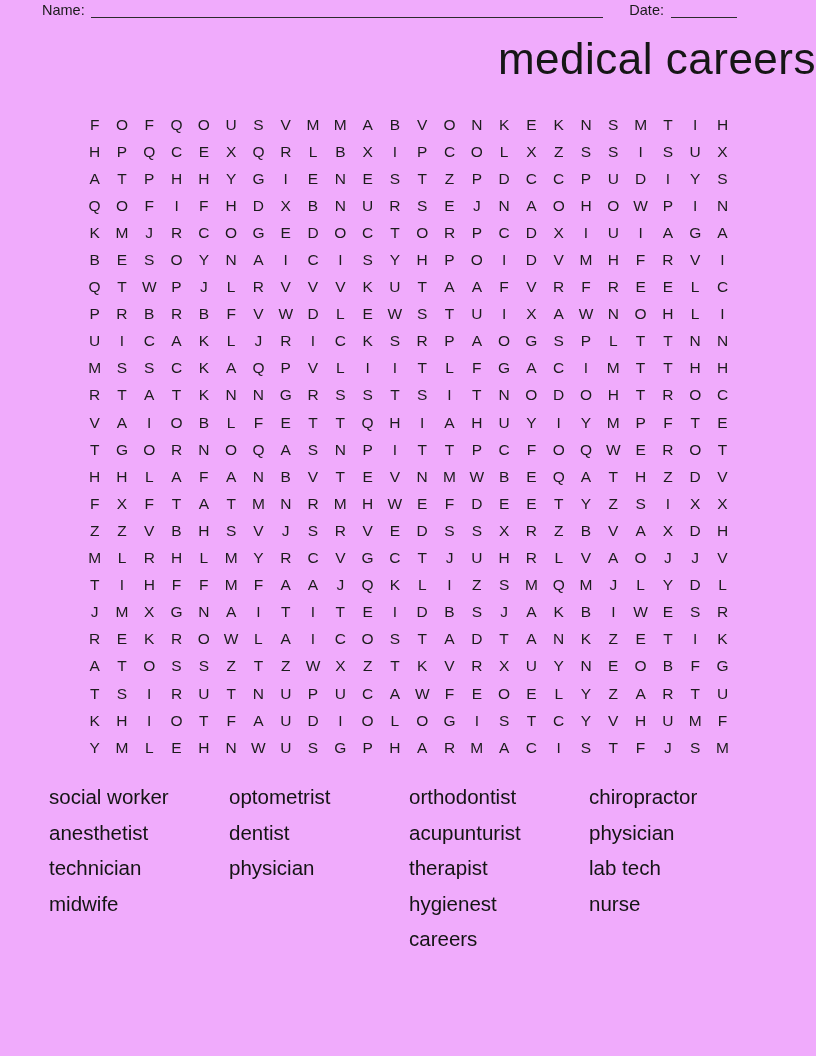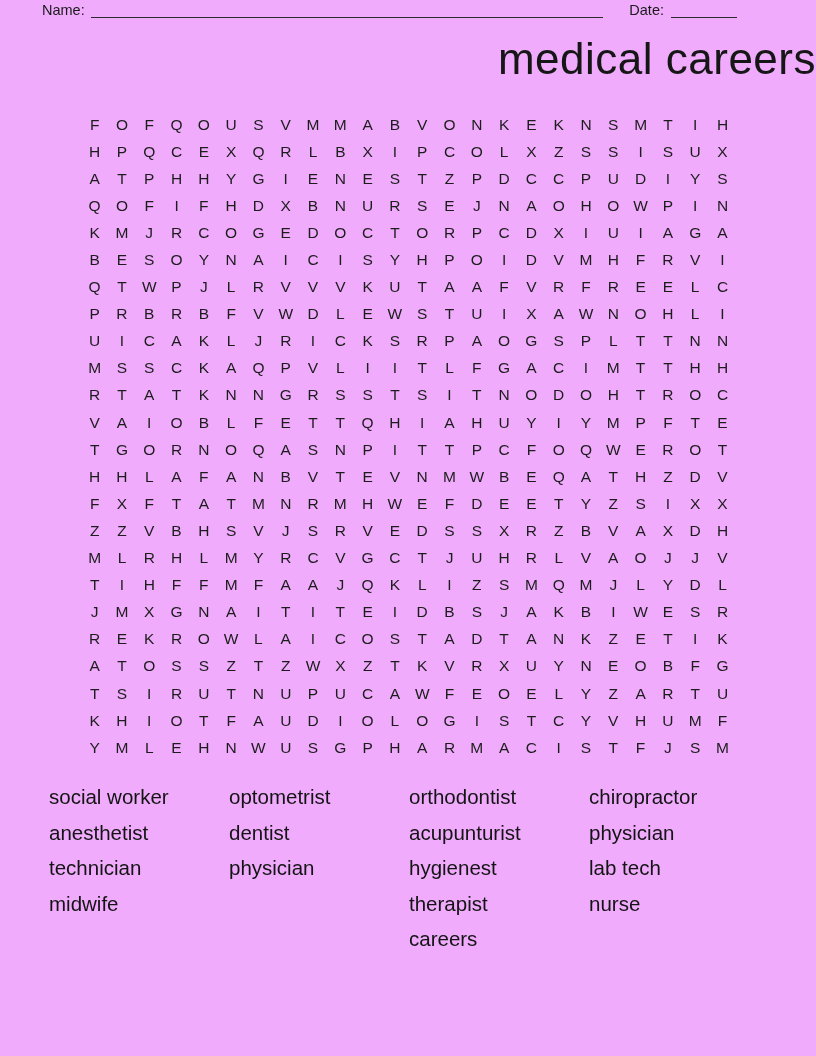--- a/index.html
+++ b/index.html
@@ -672,22 +672,22 @@
         <div class="word">midwife</div>
       </div>
       <div class="word-col">
         <div class="word">optometrist</div>
         <div class="word">dentist</div>
         <div class="word">physician</div>
       </div>
       <div class="word-col">
         <div class="word">orthodontist</div>
         <div class="word">acupunturist</div>
+        <div class="word">therapist</div>
         <div class="word">hygienest</div>
-        <div class="word">therapist</div>
         <div class="word">careers</div>
       </div>
       <div class="word-col">
         <div class="word">chiropractor</div>
         <div class="word">physician</div>
         <div class="word">lab tech</div>
         <div class="word">nurse</div>
       </div>
     </div>
 

